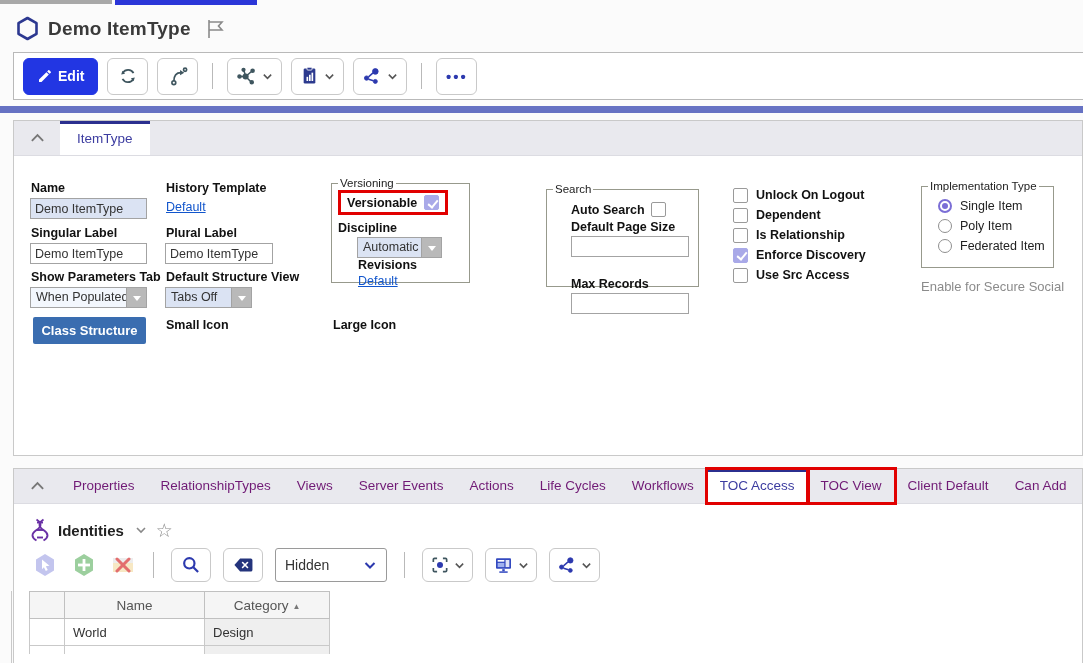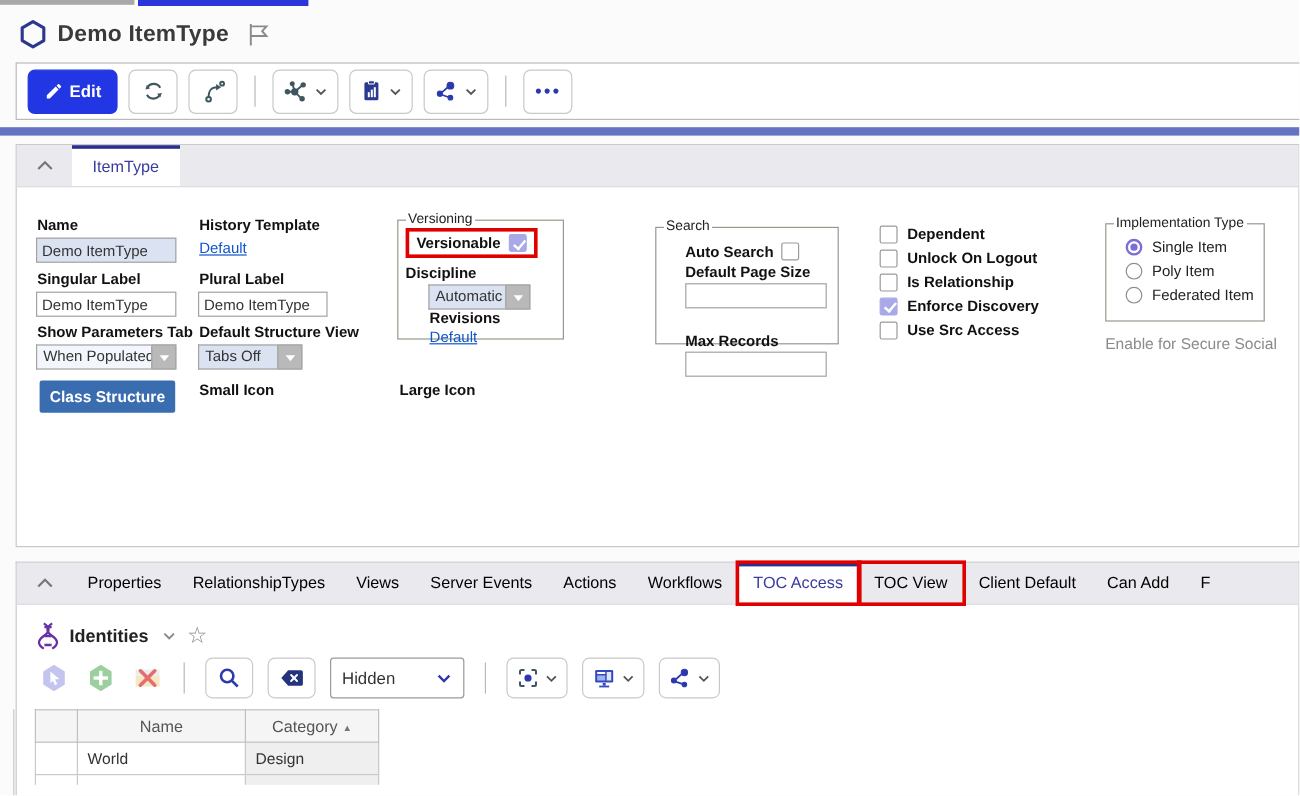--- a/index.html
+++ b/index.html
@@ -37,21 +37,21 @@
   .panel { position:absolute; left:13px; width:1070px; background:#fff; border:1px solid #c9c9c9; }
   .form-panel { top:120px; height:336px; }
   .bottom-panel { top:468px; height:196px; border-bottom:none; }
 
   .tabstrip { height:35px; background:#e9e9ee; display:flex; align-items:stretch; border-bottom:1px solid #dcdce2; }
   .collapse-btn { width:46px; display:flex; align-items:center; justify-content:center; cursor:pointer; flex:0 0 auto;}
   .ftab {
     background:#fff; border-top:3px solid #2b2f8f; color:#3c3ca0; font-size:13.5px;
     padding:7px 17px 0 17px; cursor:pointer;
   }
-  .rtab { font-size:13.5px; color:#000000; padding:9px 13px 0 13px; cursor:pointer; white-space:nowrap; }
+  .rtab { font-size:13.5px; color:#701a75; padding:9px 13px 0 13px; cursor:pointer; white-space:nowrap; }
   .rtab.active { background:#fff; border-top:3px solid #2b2f8f; color:#3c3ca0; padding-top:6px; }
   .rtab.hl { outline:3px solid #e10000; outline-offset:-1px; }
 
   
   .fa { position:absolute; }
   .flabel { font-size:12.5px; font-weight:bold; color:#111; white-space:nowrap; }
   .finput {
     width:117px; height:21px; border:1px solid #a3a3a3; font-family:"Liberation Sans",sans-serif;
     font-size:12.5px; color:#333; padding:0 4px; background:#fff;
   }
@@ -94,21 +94,21 @@
   .hsel { display:flex; align-items:center; justify-content:space-between; width:112px; height:34px;
     border:1px solid #9a9a9a; border-radius:3px; padding:0 9px; font-size:14px; color:#333; background:#fff; cursor:pointer; }
 
   
   .grid-rule { position:absolute; left:-3px; top:122px; width:1px; height:74px; background:#c9c9c9; }
   table.grid { position:absolute; left:15px; top:122px; border-collapse:collapse; font-size:13px; }
   table.grid th { font-weight:normal; color:#555; font-size:13.5px; background:#f5f5f5;
     border:1px solid #c0c0c0; height:27px; text-align:center; padding:0 6px; }
   table.grid td { border:1px solid #c9c9c9; height:27px; padding:0 8px; color:#333; background:#fff; }
   table.grid td.cat { background:#efefef; }
-  table.grid .colsel { width:35px; } .colname { width:140px; } .colcat { width:111px; }
+  table.grid .colsel { width:35px; } .colname { width:140px; } .colcat { width:125px; }
   tr.partial td { height:8px; border-bottom:none; padding:0 8px; overflow:hidden; line-height:14px; color:#555; font-size:12px; }
   .sortglyph { font-size:8px; color:#777; margin-left:4px; vertical-align:1px; }
 
   svg { display:block; }
 </style>
 </head>
 <body>
 
 <div class="screen">
 
@@ -275,25 +275,25 @@
       </div>
       <div class="flabel" style="margin:1px 0 2px 16px;">Default Page Size</div>
       <input class="finput" style="width: 118px; margin-left: 16px;" value="">
       <div class="flabel" style="margin:20px 0 2px 16px;">Max Records</div>
       <input class="finput" style="width: 118px; margin-left: 16px;" value="">
     </fieldset>
 
     <div class="fa" style="left:719px; top:64px; display:flex; flex-direction:column; gap:0;">
         <div class="flagrow">
           <span class="ck"></span>
-          <span class="flaglabel">Dependent</span>
+          <span class="flaglabel">Unlock On Logout</span>
         </div>
         <div class="flagrow">
           <span class="ck"></span>
-          <span class="flaglabel">Unlock On Logout</span>
+          <span class="flaglabel">Dependent</span>
         </div>
         <div class="flagrow">
           <span class="ck"></span>
           <span class="flaglabel">Is Relationship</span>
         </div>
         <div class="flagrow">
           <span class="ck checked"></span>
           <span class="flaglabel">Enforce Discovery</span>
         </div>
         <div class="flagrow">
@@ -328,20 +328,21 @@
         <svg width="15" height="10" viewBox="0 0 16 10">
             <polyline points="2,8 8,2 14,8" fill="none" stroke="#777" stroke-width="2"></polyline>
           </svg>
       </div>
       <div style="display:flex; align-items:stretch;">
           <div class="rtab">Properties</div>
           <div class="rtab">RelationshipTypes</div>
           <div class="rtab">Views</div>
           <div class="rtab">Server Events</div>
           <div class="rtab">Actions</div>
+          <div class="rtab">Life Cycles</div>
           <div class="rtab">Workflows</div>
           <div class="rtab active hl">TOC Access</div>
           <div class="rtab hl">TOC View</div>
           <div class="rtab">Client Default</div>
           <div class="rtab">Can Add</div>
           <div class="rtab">F</div>
         </div>
     </div>
 
     <div class="ident-row">

